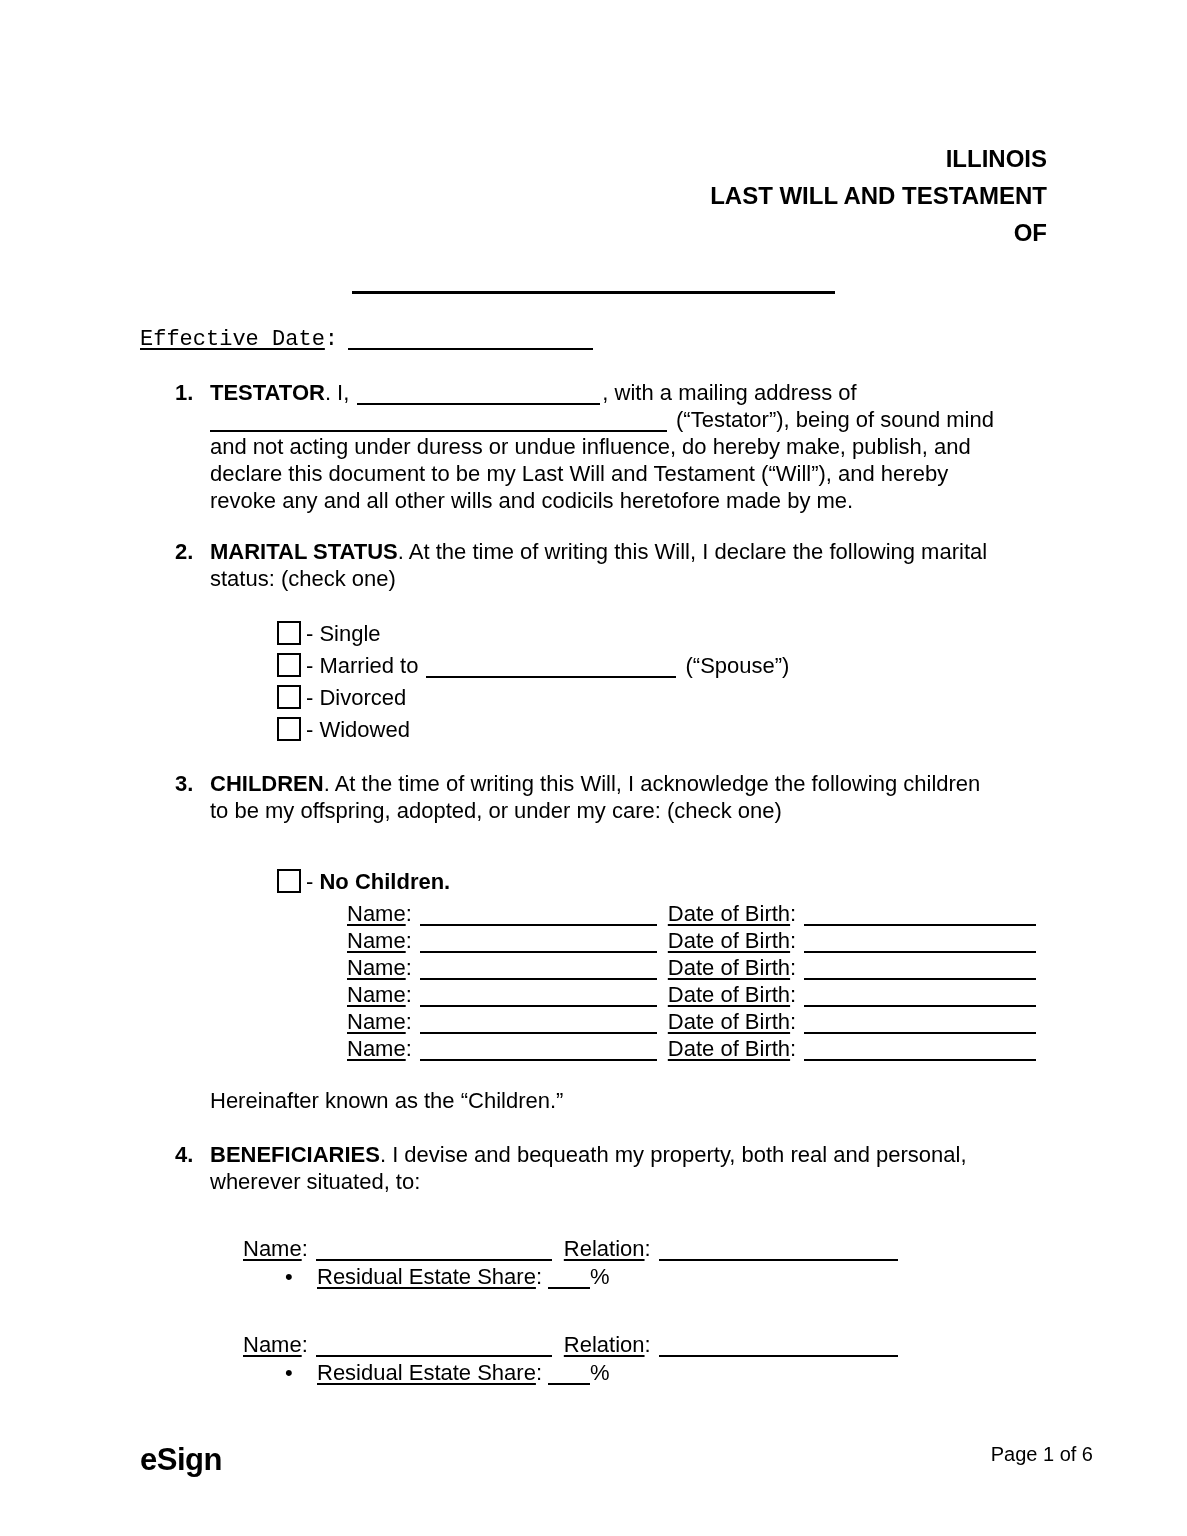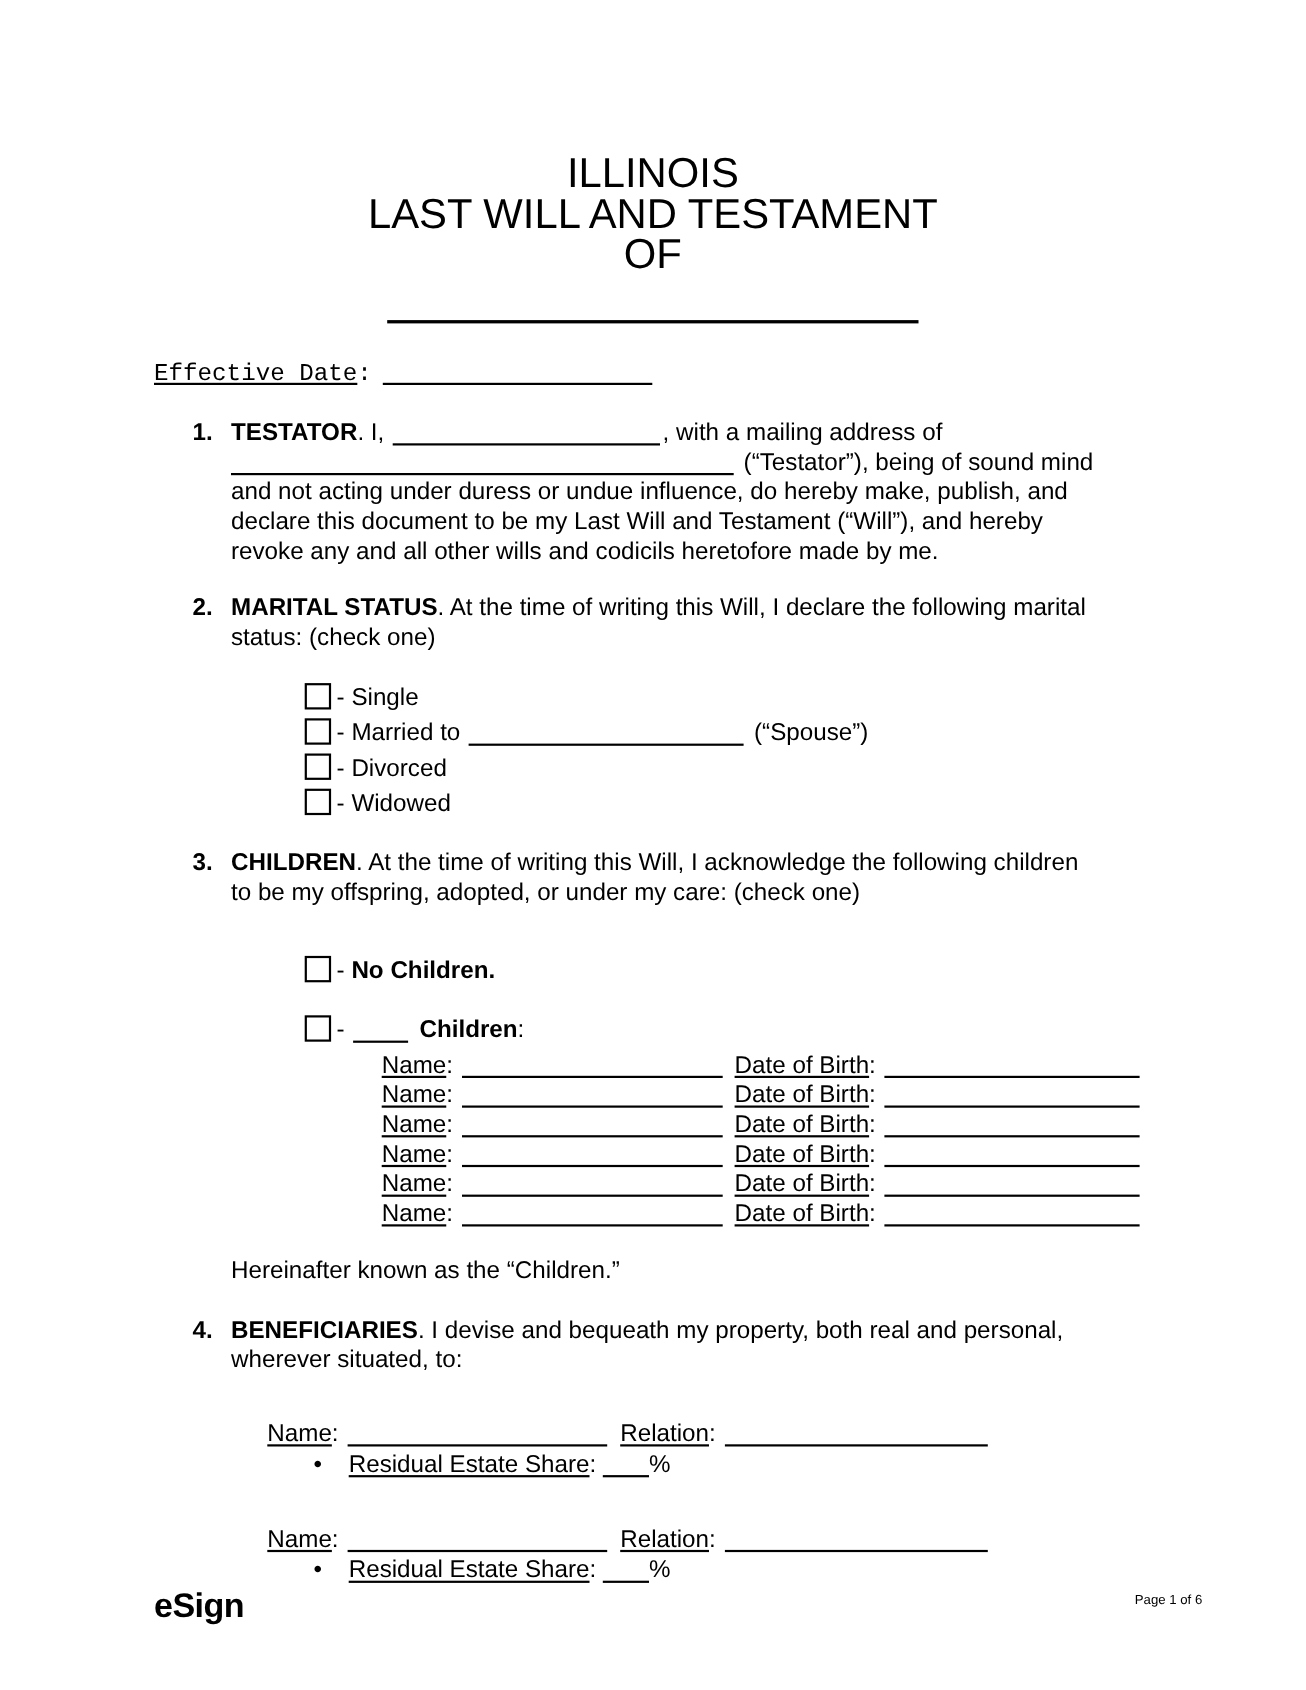--- a/index.html
+++ b/index.html
@@ -7,21 +7,21 @@
     position:relative;
     width:1187px;height:1536px;
     box-sizing:border-box;
     padding:140px 140px 0 140px;
     background:#ffffff;
     color:#000000;
     font-family:"Liberation Sans", sans-serif;
     font-size:22px;line-height:27px;
     overflow:hidden;
   }
-  .title{text-align:center;font-weight:normal;font-size:38px;line-height:37px;}
+  .title{text-align:right;font-weight:bold;font-size:24px;line-height:37px;}
   .rule{width:483px;margin:40px auto 0 auto;height:0;border-top:3px solid #000;}
   .effective{margin-top:32px;font-family:Liberation Mono, monospace;}
   .lbl{text-decoration:underline;text-decoration-thickness:2px;text-underline-offset:3px;}
   .blank{display:inline-block;height:16px;border-bottom:2px solid #000;vertical-align:-5px;}
   .b-eff{width:245px;margin-left:10px;}
   .b-name{width:243px;margin:0 2px 0 8px;}
   .b-addr{width:457px;margin-right:9px;}
   .b-spouse{width:250px;margin:0 9px 0 8px;}
   .b-count{width:50px;margin:0 10px 0 8px;}
   .b-cname{width:237px;margin:0 11px 0 8px;}
@@ -43,21 +43,21 @@
   .opt-some{margin-top:22px;}
   .checkbox{width:20px;height:20px;border:2px solid #000;display:inline-block;vertical-align:-4px;margin-right:5px;background:#fff;}
   .child-rows{margin-top:2px;margin-left:207px;}
   .child-row{white-space:nowrap;line-height:27px;}
   .hereinafter{margin-top:25px;margin-left:70px;}
   .ben-block{margin-top:25px;}
   .ben-name-row{margin-left:103px;line-height:28px;white-space:nowrap;margin-top:40px;}
   .ben-share-row{margin-left:145px;line-height:28px;white-space:nowrap;}
   .bullet{display:inline-block;width:32px;}
   .footer-brand{position:absolute;left:140px;top:1446px;font-size:31px;font-weight:bold;letter-spacing:-0.5px;}
-  .footer-page{position:absolute;right:94px;top:1441px;font-size:12px;}
+  .footer-page{position:absolute;right:94px;top:1441px;font-size:20px;}
 </style>
 </head>
 <body>
 
 <div class="page">
 
   <div class="title">
     <div>ILLINOIS</div>
     <div>LAST WILL AND TESTAMENT</div>
     <div>OF</div>
@@ -98,21 +98,20 @@
   <div class="section sec-children">
     <div class="num">3.</div>
     <div class="content">
       <div><b>CHILDREN</b><span>. At the time of writing this Will, I acknowledge the following children</span></div>
       <div>to be my offspring, adopted, or under my care: (check one)</div>
     </div>
   </div>
 
   <div class="opt opt-none"><span class="checkbox"></span><span>-</span> <b>No Children.</b></div>
 
-  <div class="opt opt-some"><span class="checkbox"></span><span>-</span><span class="blank b-count"></span><b>Children</b><span>:</span></div>
 
   <div class="child-rows">
     <div class="child-row"><span class="lbl">Name</span><span>:</span><span class="blank b-cname"></span><span class="lbl">Date of Birth</span><span>:</span><span class="blank b-cdob"></span></div>
     <div class="child-row"><span class="lbl">Name</span><span>:</span><span class="blank b-cname"></span><span class="lbl">Date of Birth</span><span>:</span><span class="blank b-cdob"></span></div>
     <div class="child-row"><span class="lbl">Name</span><span>:</span><span class="blank b-cname"></span><span class="lbl">Date of Birth</span><span>:</span><span class="blank b-cdob"></span></div>
     <div class="child-row"><span class="lbl">Name</span><span>:</span><span class="blank b-cname"></span><span class="lbl">Date of Birth</span><span>:</span><span class="blank b-cdob"></span></div>
     <div class="child-row"><span class="lbl">Name</span><span>:</span><span class="blank b-cname"></span><span class="lbl">Date of Birth</span><span>:</span><span class="blank b-cdob"></span></div>
     <div class="child-row"><span class="lbl">Name</span><span>:</span><span class="blank b-cname"></span><span class="lbl">Date of Birth</span><span>:</span><span class="blank b-cdob"></span></div>
   </div>
 

